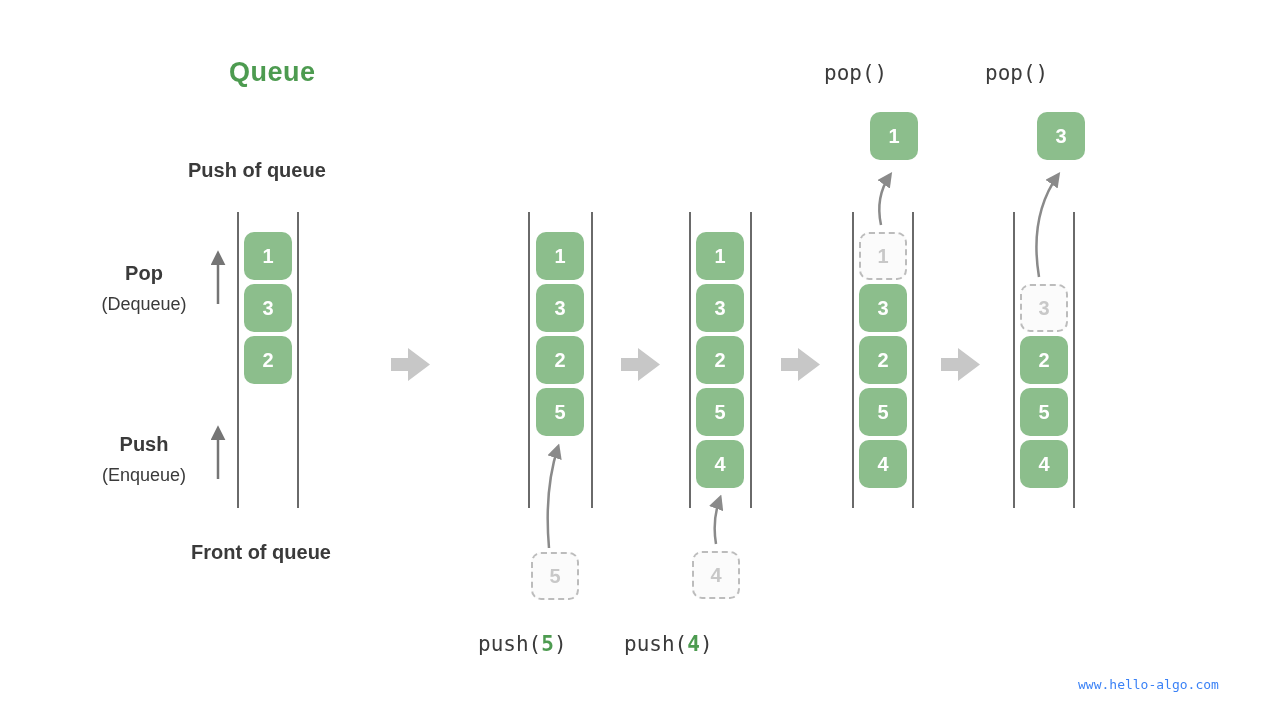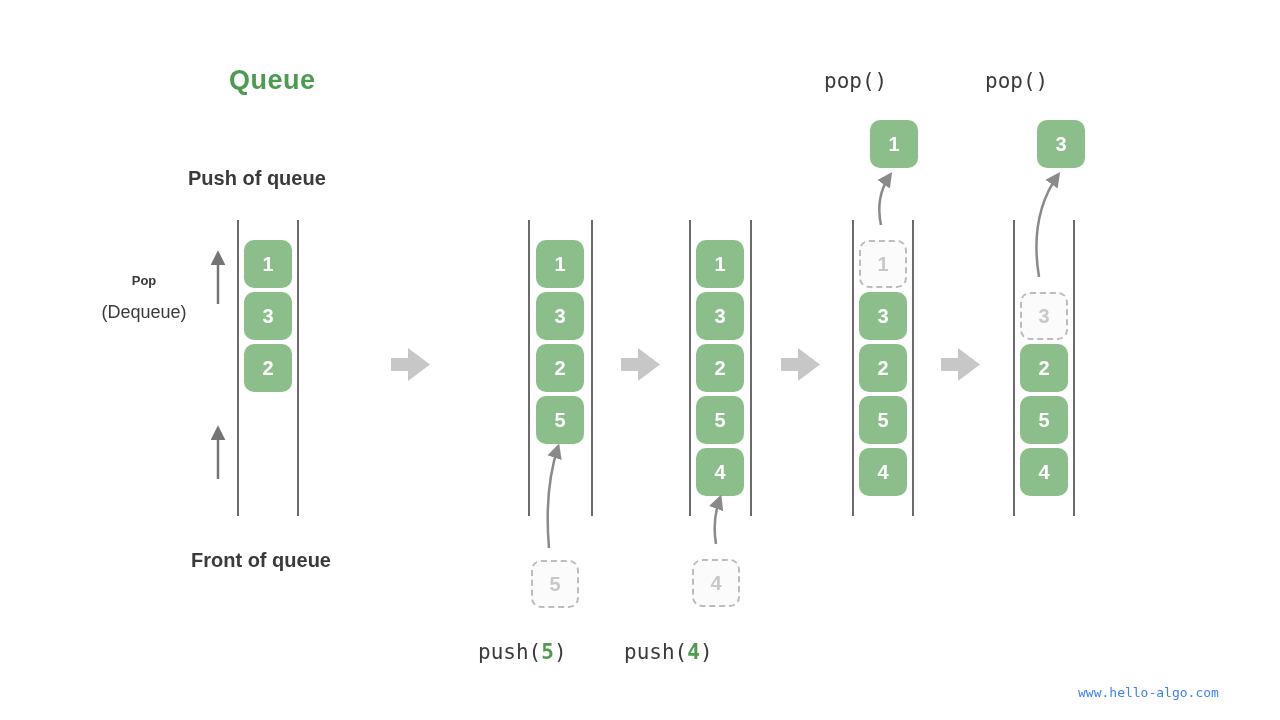--- a/index.html
+++ b/index.html
@@ -1,22 +1,22 @@
 <!DOCTYPE html>
 <html><head>
 <meta charset="utf-8">
 <style>
   html,body{margin:0;padding:0;background:#fff;}
   .canvas{position:relative;width:1280px;height:720px;background:#ffffff;
           font-family:"Liberation Sans",sans-serif;overflow:hidden;}
-  .abs{position:absolute;margin-top:8px;}
+  .abs{position:absolute;}
   .title{font-size:27px;font-weight:bold;color:#4d9b50;letter-spacing:0.5px;}
   .heading{font-size:20px;font-weight:bold;color:#3a3a3a;}
   .sideblock{width:160px;text-align:center;color:#3a3a3a;}
-  .sideblock .main{font-size:13px;font-weight:bold;line-height:22px;}
+  .sideblock .main{font-size:20px;font-weight:bold;line-height:22px;}
   .sideblock .sub{font-size:18px;font-weight:normal;margin-top:9px;line-height:22px;}
   .rail{width:2px;height:296px;top:212px;background:#6a6a6a;}
   .qbox{width:48px;height:48px;border-radius:10px;background:#8cbe8c;color:#ffffff;
         font-size:20px;font-weight:bold;display:flex;align-items:center;justify-content:center;}
   .ghost{width:44px;height:44px;background:#fbfbfb;border:2px dashed #bcbcbc;color:#c8c8c8;}
   .mono{font-family:"DejaVu Sans Mono",monospace;font-size:21px;color:#3b3b3b;}
   .op{width:150px;text-align:left;white-space:nowrap;}
   .g{color:#4d9b50;font-weight:bold;}
   .watermark{font-family:"DejaVu Sans Mono",monospace;font-size:13px;color:#3b82f6;}
   svg.overlay{position:absolute;left:0;top:0;width:1280px;height:720px;pointer-events:none;}
@@ -26,20 +26,24 @@
 
 <div class="canvas">
 
   <div class="abs title" style="left:229px;top:57px;">Queue</div>
   <div class="abs heading" style="left:188px;top:159px;">Push of queue</div>
   <div class="abs heading" style="left:191px;top:541px;">Front of queue</div>
 
   <div class="abs sideblock" style="left:64px;top:262px;">
     <div class="main">Pop</div>
     <div class="sub">(Dequeue)</div>
+  </div>
+  <div class="abs sideblock" style="left:64px;top:433px;">
+    <div class="main">Push</div>
+    <div class="sub">(Enqueue)</div>
   </div>
 
   <div class="abs rail" style="left:237px;"></div>
   <div class="abs rail" style="left:297px;"></div>
   <div class="abs rail" style="left:528px;"></div>
   <div class="abs rail" style="left:591px;"></div>
   <div class="abs rail" style="left:689px;"></div>
   <div class="abs rail" style="left:750px;"></div>
   <div class="abs rail" style="left:852px;"></div>
   <div class="abs rail" style="left:912px;"></div>

